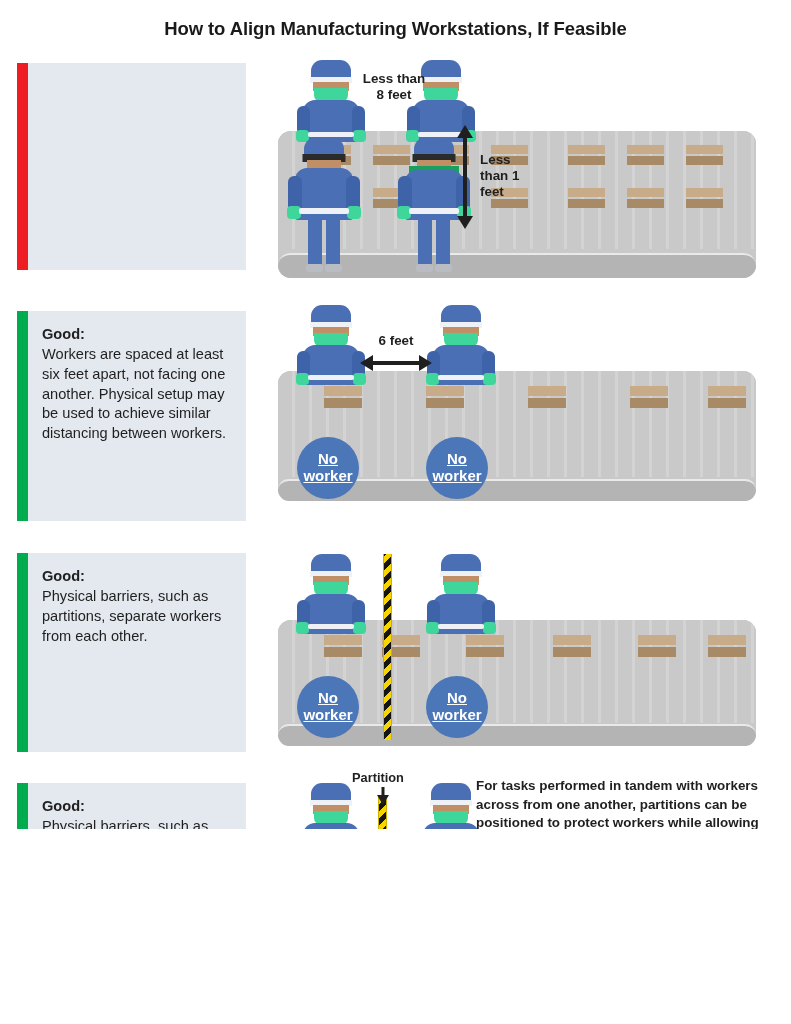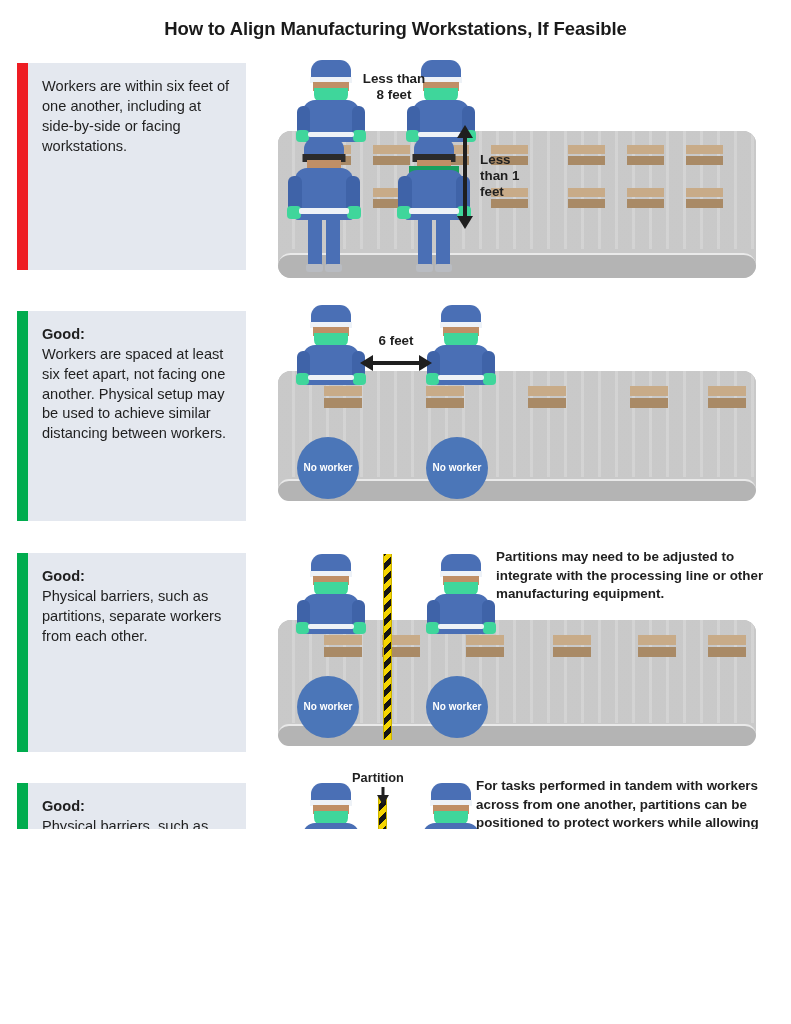--- a/index.html
+++ b/index.html
@@ -150,27 +150,28 @@
     border-radius: 0 0 6px 6px;
   }
 
   
   .no-worker {
     position: absolute;
     width: 62px; height: 62px;
     border-radius: 50%;
     background: #4b76b8;
     color: #ffffff;
-    font-size: 10px;
+    font-size: 15px;
     font-weight: bold;
     line-height: 1.12;
     display: flex;
     align-items: center;
     justify-content: center;
     text-align: center;
+    text-decoration: underline;
   }
 
   
   .measure-label {
     position: absolute;
     font-size: 13.4px;
     font-weight: bold;
     color: #1f1f1f;
     line-height: 1.2;
     text-align: center;
@@ -218,21 +219,20 @@
 
 <div class="page">
 
   <div class="title">How to Align Manufacturing Workstations, If Feasible</div>
 
   <div class="panel" style="top:0;">
 
     <div class="callout" style="top:63px; height:207px;">
       <div class="accent-bar accent-red"></div>
       <div class="callout-text">
-        <span>Workers are within six feet of one another, including at side-by-side or facing workstations.</span>
       </div>
     </div>
 
     <div class="stage" style="left:258px; top:58px; width:518px; height:214px;">
 
       <div class="conveyor" style="left:20px; top:73px; width:478px; height:147px;">
         <div class="surface" style="height:118px;">
           <div class="slats"></div>
         </div>
         <div class="rail" style="height:25px;"></div>
@@ -517,21 +517,20 @@
         <div class="w-torso" style="top:40px; width:56px; height:40px;"></div>
         <div class="w-arm" style="left:1px; top:46px; width:13px; height:28px;"></div>
         <div class="w-arm" style="right:1px; top:46px; width:13px; height:28px;"></div>
         <div class="w-glove" style="left:0px; top:68px; width:13px; height:12px;"></div>
         <div class="w-glove" style="right:0px; top:68px; width:13px; height:12px;"></div>
         <div class="w-belt" style="top:70px; width:46px; height:5px;"></div>
       </div>
 
       <div class="partition-v" style="left:125px; top:6px; height:186px;"></div>
 
-      <div class="note" style="left:238px; top:0px; width:268px;">Partitions may need to be adjusted to integrate with the processing line or other manufacturing equipment.</div>
 
       <div class="no-worker" style="left:39px; top:128px;">
         <span>No worker</span>
       </div>
       <div class="no-worker" style="left:168px; top:128px;">
         <span>No worker</span>
       </div>
     </div>
   </div>
 

